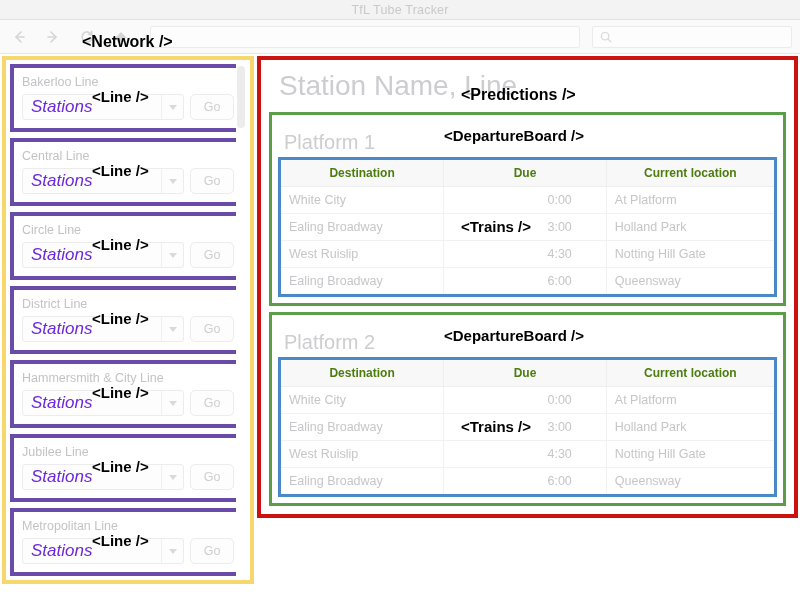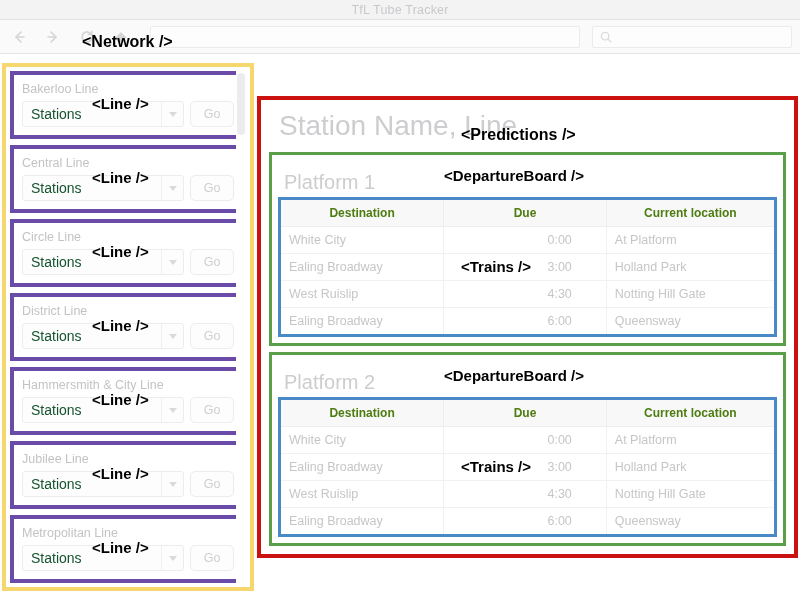--- a/index.html
+++ b/index.html
@@ -77,21 +77,21 @@
     align-items: center;
     padding: 0 6px;
     flex: 0 0 auto;
   }
   .search-bar .mag { color: #dcdcde; display: flex; }
 
   
   .page {
     flex: 1 1 auto;
     display: flex;
-    align-items: center;
+    align-items: flex-start;
     background: #ffffff;
     min-height: 0;
     padding: 0;
   }
 
   
   .tag {
     position: absolute;
     font-family: "Liberation Sans", sans-serif;
     font-weight: bold;
@@ -147,25 +147,26 @@
     height: 26px;
     border: 1px solid #ececee;
     border-radius: 3px;
     background: #fdfdfd;
     display: flex;
     align-items: center;
     position: relative;
   }
   .station-select .sel-text {
     flex: 1 1 auto;
-    font-size: 14px;
-    color: #14532d;
+    font-size: 17px;
+    color: #6d28d9;
     padding: 0 8px;
     white-space: nowrap;
     overflow: hidden;
+    font-style: italic;
   }
   .station-select .sel-arrow {
     width: 22px;
     height: 100%;
     border-left: 1px solid #f0f0f1;
     display: flex;
     align-items: center;
     justify-content: center;
   }
   .station-select .sel-arrow i {

